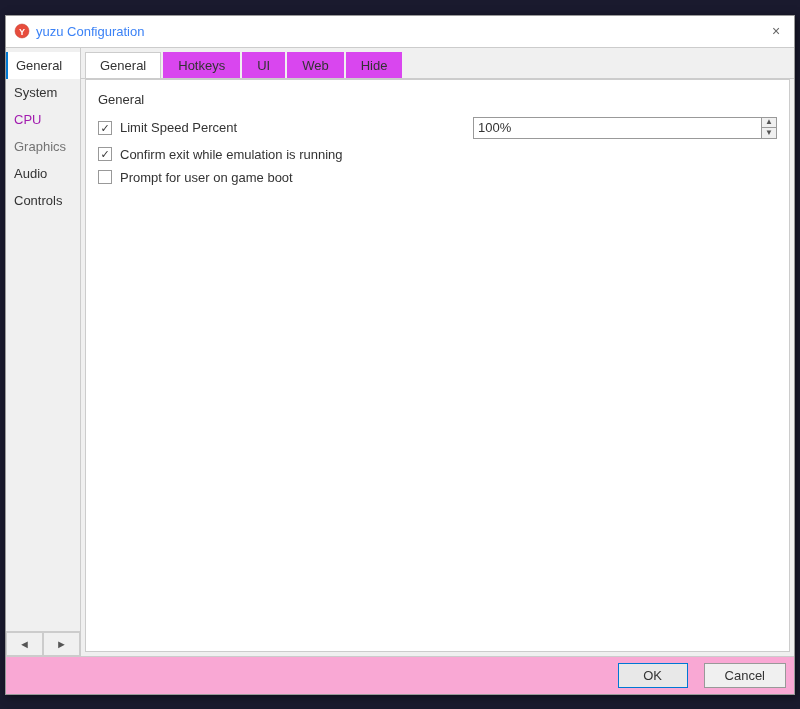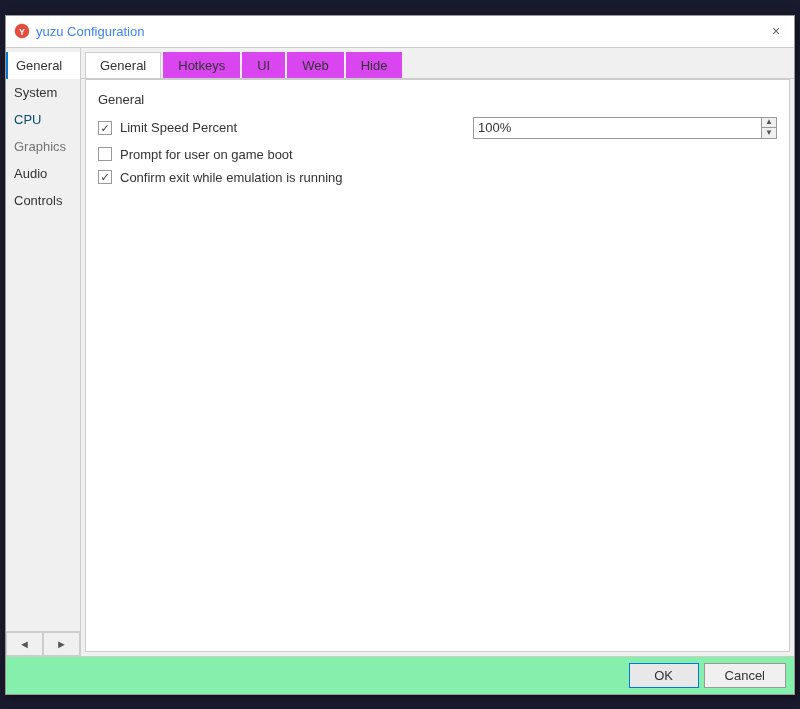--- a/index.html
+++ b/index.html
@@ -73,21 +73,21 @@
       padding: 6px 8px;
       cursor: pointer;
       color: #333;
       font-size: 13px;
       white-space: nowrap;
     }
     .sidebar-item.active {
       background: #fff;
       border-left: 2px solid #0078d4;
     }
-    .sidebar-item.cpu { color: #0c4a6e; }
+    .sidebar-item.cpu { color: #a21caf; }
     .sidebar-item.graphics { color: #737373; }
     .sidebar-nav-arrows {
       display: flex;
       border-top: 1px solid #ccc;
       margin-top: auto;
     }
     .nav-arrow {
       width: 37px;
       height: 24px;
       display: flex;
@@ -216,23 +216,23 @@
       line-height: 1;
     }
     .spin-btn:first-child {
       border-bottom: 1px solid #999;
     }
     .bottom-bar {
       display: flex;
       justify-content: flex-end;
       align-items: center;
       padding: 6px 8px;
-      gap: 5px;
+      gap: 16px;
       border-top: 1px solid #ccc;
-      background: #86efac;
+      background: #f9a8d4;
     }
     .btn {
       padding: 4px 20px;
       font-size: 13px;
       border: 1px solid #999;
       cursor: pointer;
       background: #f0f0f0;
       color: #333;
       min-width: 70px;
     }
@@ -295,27 +295,27 @@
             <input class="value-input" type="text" value="100%" readonly="" style="">
             <div class="spin-buttons">
               <button class="spin-btn">▲</button>
               <button class="spin-btn">▼</button>
             </div>
           </div>
         </div>
 
 
         <div class="option-row">
+          <div class="checkbox checked"></div>
+          <span class="option-label">Confirm exit while emulation is running</span>
+        </div>
+
+        <div class="option-row">
           <div class="checkbox"></div>
           <span class="option-label">Prompt for user on game boot</span>
-        </div>
-
-        <div class="option-row">
-          <div class="checkbox checked"></div>
-          <span class="option-label">Confirm exit while emulation is running</span>
         </div>
 
 
       </div>
     </div>
   </div>
 
   <div class="bottom-bar">
     <button class="btn primary">OK</button>
     <button class="btn">Cancel</button>

